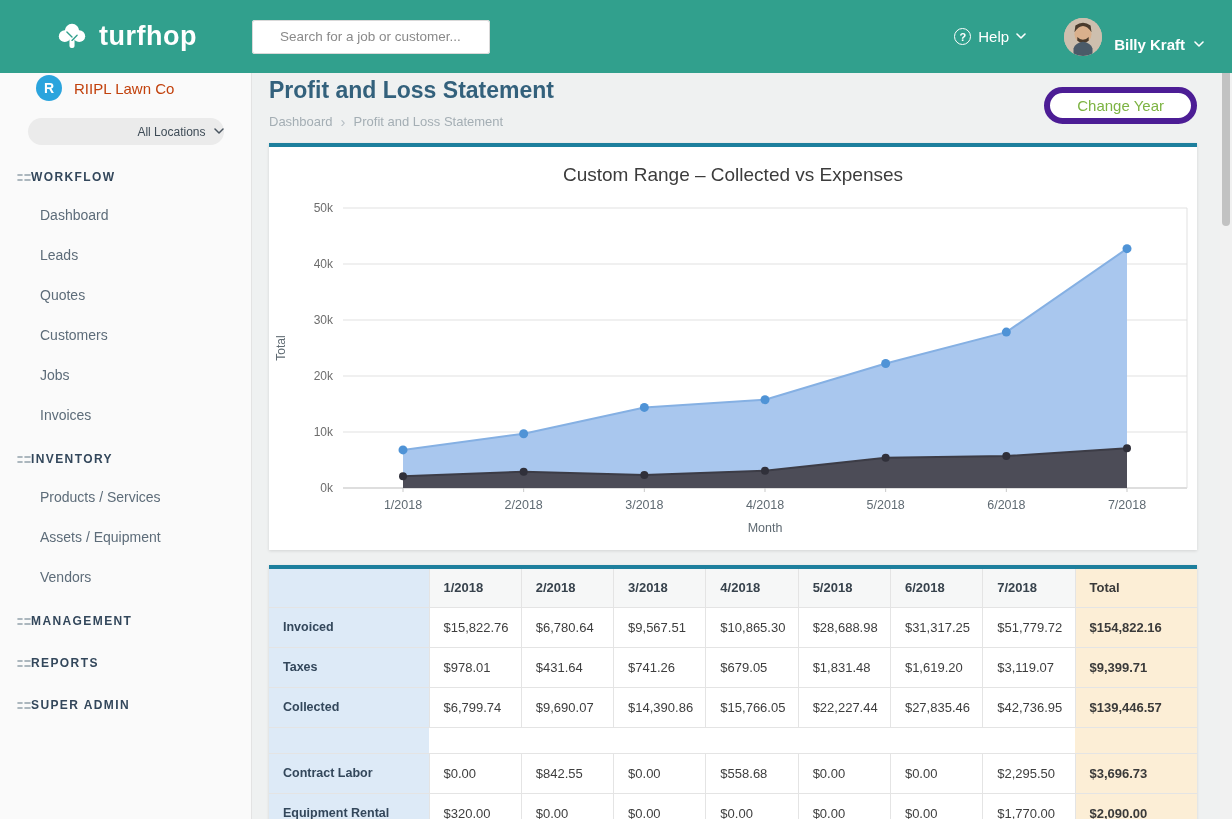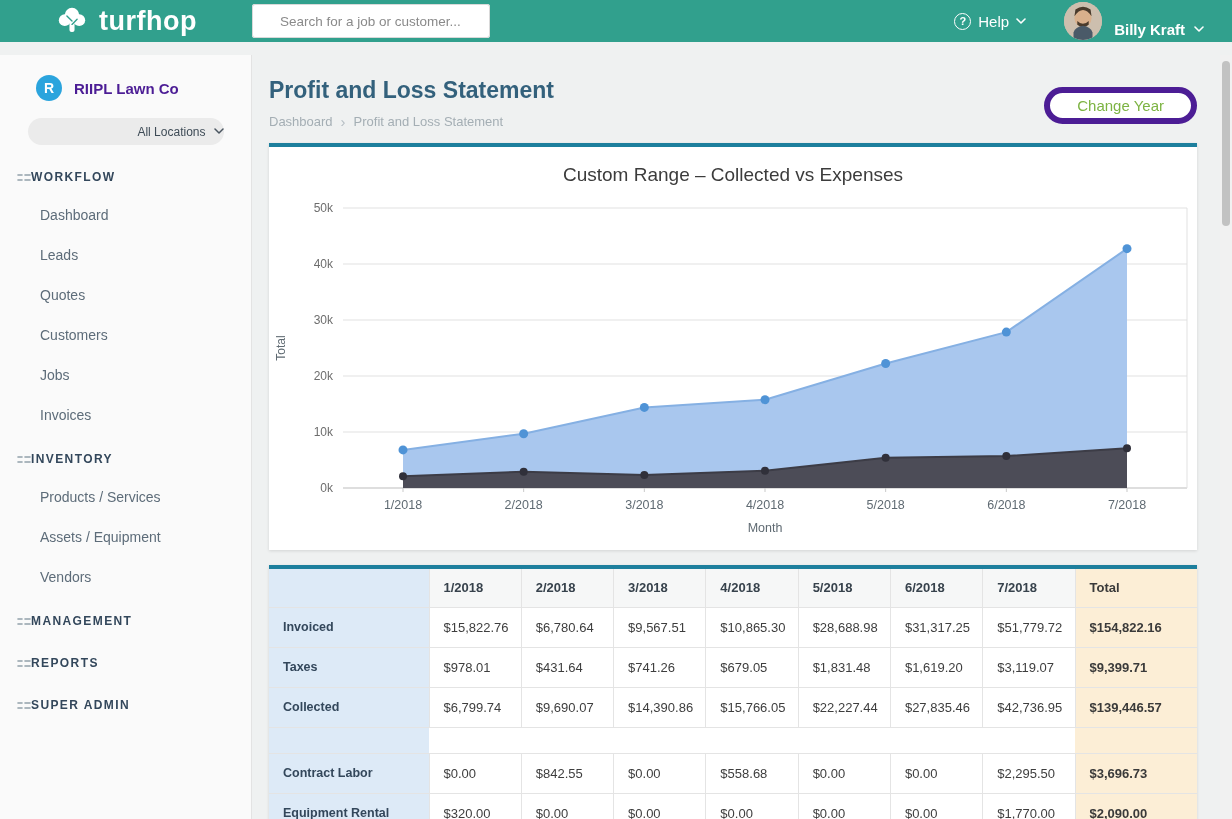--- a/index.html
+++ b/index.html
@@ -4,41 +4,41 @@
 <style>
   * { box-sizing: border-box; margin: 0; padding: 0; }
   html, body {
     width: 1232px; height: 819px; overflow: hidden;
     font-family: "Liberation Sans", sans-serif;
     background: #eff1f1;
   }
 
   
   .topbar {
-    position: absolute; top: 0; left: 0; right: 0; height: 42px;
+    position: absolute; top: 0; left: 0; right: 0; height: 73px;
     background: #31a08d; display: flex; align-items: center; z-index: 10;
   }
   .logo { width: 252px; display: flex; align-items: center; justify-content: center; gap: 10px; }
   .logo-text { font-size: 27px; font-weight: 700; color: #fff; letter-spacing: .5px; }
   .search {
     width: 238px; height: 34px; border: none; border-radius: 3px; padding: 0 28px;
     font-size: 13.5px; color: #444; outline: none; font-family: inherit;
     box-shadow: inset 0 0 0 1px #d9d9d9;
   }
   .search::placeholder { color: #8a8a8a; }
   .help { margin-left: auto; display: flex; align-items: center; gap: 7px; color: #fff; font-size: 15px; cursor: pointer; }
   .qmark { width: 17px; height: 17px; border: 1.4px solid #fff; border-radius: 50%; display: grid; place-items: center; font-size: 11px; font-weight: 700; }
   .avatar { width: 38px; height: 38px; border-radius: 50%; overflow: hidden; margin-left: 38px; cursor: pointer; flex: none; background: #cdbfae; }
   .user { display: flex; align-items: center; gap: 9px; color: #fff; font-size: 15px; font-weight: 600; margin: 16px 28px 0 12px; cursor: pointer; white-space: nowrap; }
 
   
   .sidebar { position: absolute; top: 55px; left: 0; bottom: 0; width: 252px; background: #fafafa; border-right: 1px solid #e3e3e3; }
   .company { display: flex; align-items: center; gap: 12px; margin: 20px 0 0 36px; cursor: pointer; }
   .badge { width: 26px; height: 26px; border-radius: 50%; background: #2ba4dd; color: #fff; font-weight: 700; font-size: 14px; display: grid; place-items: center; flex: none; }
-  .company-name { font-size: 15px; font-weight: 700; color: #4c1d95; }
+  .company-name { font-size: 15px; font-weight: 400; color: #c2410c; }
   .locations {
     width: 196px; height: 27px; margin: 17px auto 0; background: #ebebeb; border-radius: 14px;
     display: flex; align-items: center; justify-content: flex-end; gap: 8px;
     font-size: 12px; color: #3e4b56; cursor: pointer;
   }
   #nav { margin-top: 14px; }
   .nav-section { display: flex; align-items: center; gap: 0; padding: 11px 0 11px 17px; margin-top: 6px; }
   .nav-section-label { font-size: 12px; font-weight: 700; letter-spacing: 1.4px; color: #33475b; }
   .nav-item { padding: 12px 0 12px 40px; font-size: 14px; color: #5d6c79; cursor: pointer; }
 

